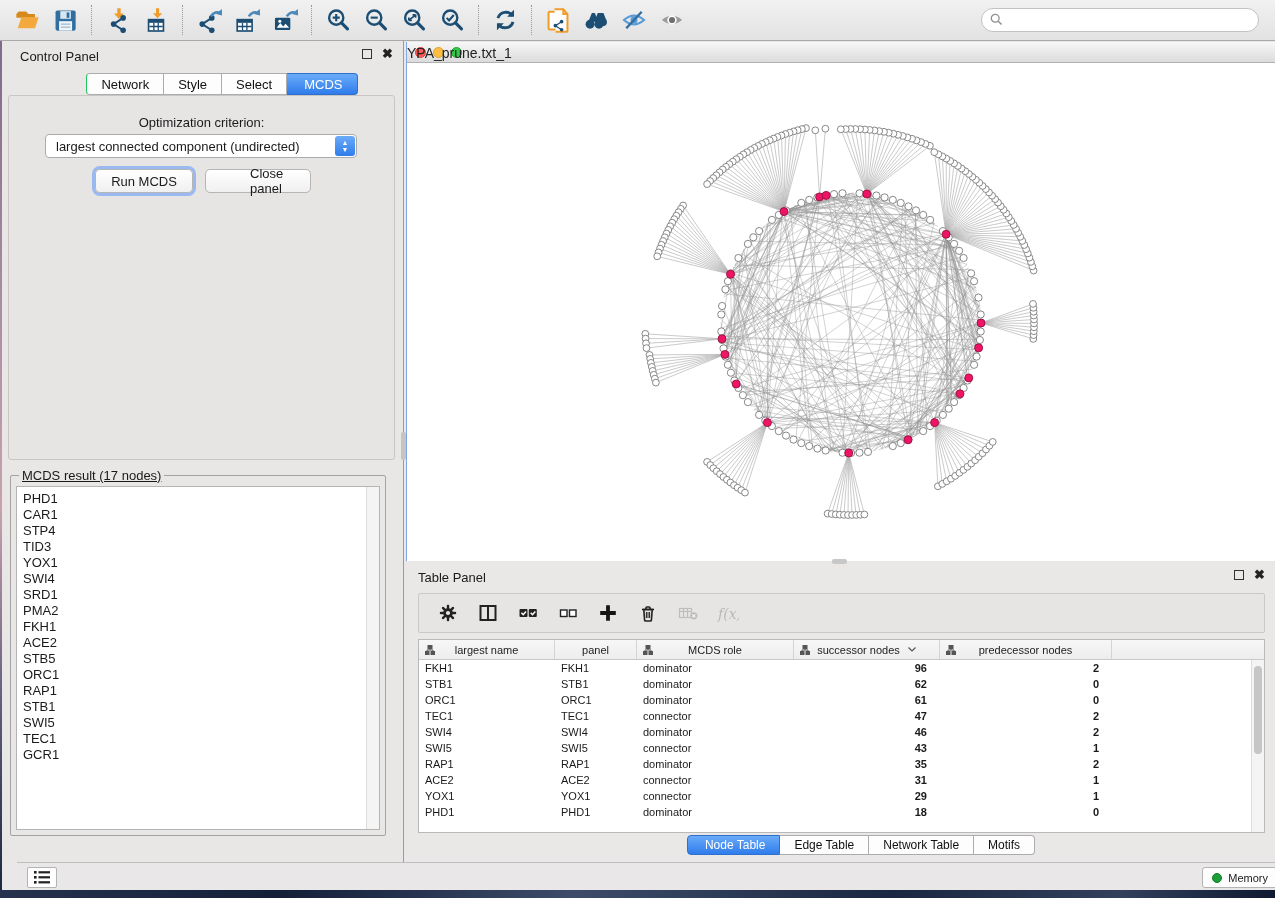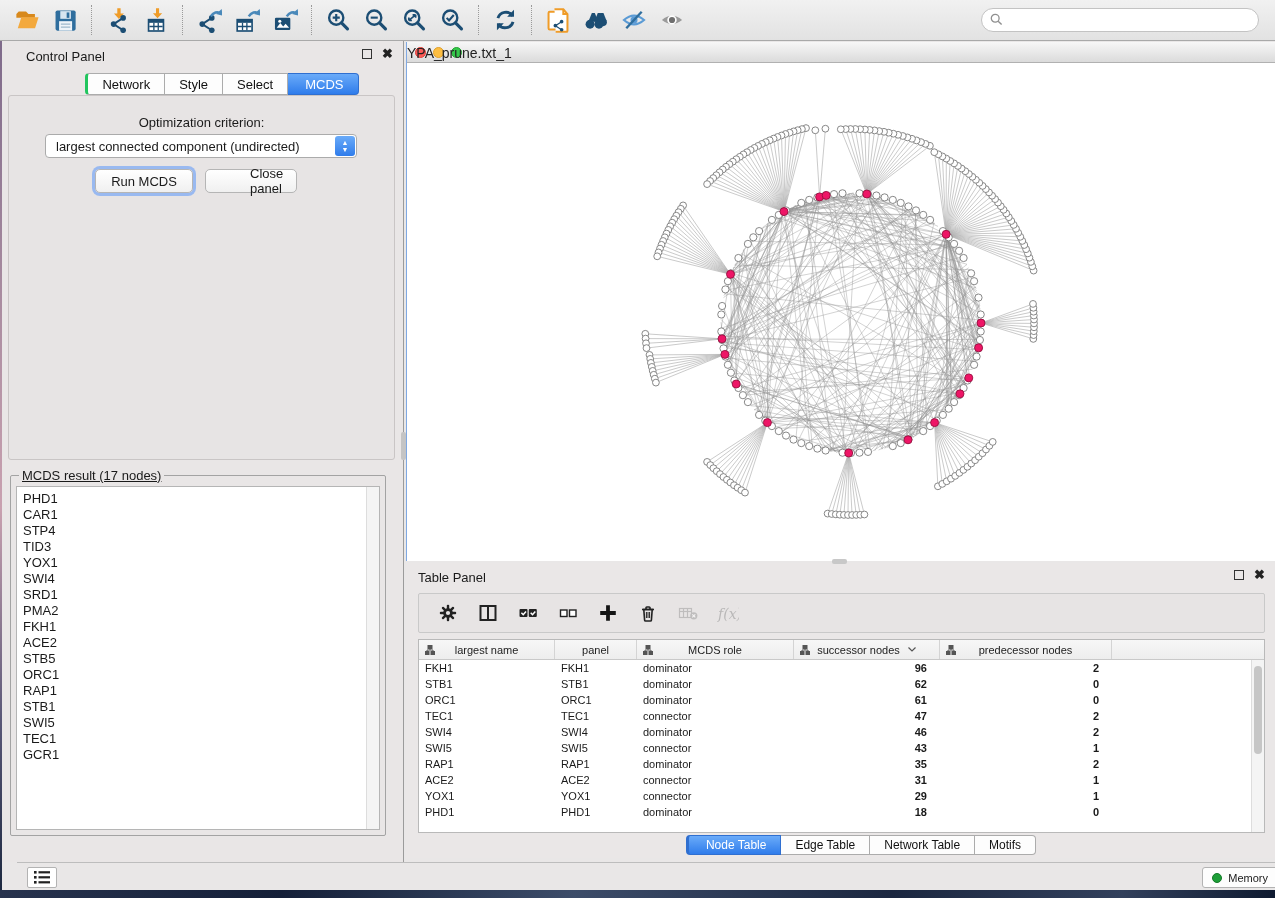--- a/index.html
+++ b/index.html
@@ -18,45 +18,45 @@
   .search-wrap { margin-left:auto; margin-right:16px; position:relative; }
   .search-wrap input { width:278px; height:24px; border:1px solid #c3c3c3; border-radius:12px;
              background:#fff; padding:0 10px 0 26px; font-size:12px; outline:none;
              font-family:"Liberation Sans", sans-serif; }
   .search-glyph { position:absolute; left:9px; top:5px; width:13px; height:13px; }
 
   
   .cpanel { position:absolute; left:0; top:41px; width:404px; height:821px;
             background:#e9e6e6; border-right:1px solid #9b9b9b; }
   .cp-header { position:absolute; left:0; top:0; width:100%; height:28px; }
-  .cp-title { position:absolute; left:26px; top:8px; font-size:13px; }
+  .cp-title { position:absolute; left:20px; top:8px; font-size:13px; }
   .win-btns { position:absolute; right:10px; top:8px; display:flex; gap:10px; align-items:center; }
   .float-glyph { width:10px; height:10px; border:1.6px solid #333; display:inline-block; }
   .close-glyph { font-size:13px; font-weight:bold; color:#222; line-height:10px; }
   .cp-tabs { position:absolute; left:0; top:32px; width:100%; display:flex; justify-content:center; z-index:3; }
   .tab { height:22px; padding:0 14px; font-size:13px; background:#fdfdfd; border:1px solid #acacac;
          border-left:none; display:flex; align-items:center; color:#111; }
-  .tab:first-child { border-left:3px solid #22c55e; border-radius:4px 0 0 4px;margin-left:41px; }
+  .tab:first-child { border-left:1px solid #22c55e; border-radius:4px 0 0 4px;margin-left:41px; }
   .tab:last-child { border-radius:0 4px 4px 0; }
   .tab.active { background:linear-gradient(#6aabf9,#2f7ceb); color:#fff; border-color:#2f6fd0;padding-left:17px; }
   .cp-content { position:absolute; left:8px; right:8px; top:54px; height:365px;
                 background:#e7e4e4; border:1px solid #c9c5c5; border-radius:3px; }
   .opt-label { position:absolute; left:0; top:19px; width:100%; text-align:center; font-size:13px; }
   .selectbox { position:absolute; left:36px; top:38px; width:312px; height:24px; background:#fff;
                border:1px solid #ababab; border-radius:4px; font-size:13px; display:flex; align-items:center;
                padding-left:10px; }
   .sel-stepper { position:absolute; right:1px; top:1px; width:20px; height:20px; border-radius:3px;
                background:linear-gradient(#6aabf9,#2f7ceb); display:flex; flex-direction:column;
                align-items:center; justify-content:center; gap:1px; }
   .sel-stepper span { color:#fff; font-size:7px; line-height:6px; }
   .btn { position:absolute; height:24px; background:linear-gradient(#ffffff,#f0f0f0);
          border:1px solid #b5b5b5; border-radius:5px; font-size:13px; display:flex;
          align-items:center; justify-content:center; }
   .btn-run { left:86px; top:73px; width:98px; box-shadow:0 0 0 3px rgba(90,150,250,.55); }
-  .btn-close { left:196px; top:73px; width:92px;padding-left:44px; }
+  .btn-close { left:196px; top:73px; width:106px;padding-left:44px; }
   .mcds-fieldset { position:absolute; left:10px; top:427px; width:376px; height:368px;
                    border:1px solid #a3a3a3; border-radius:2px;text-decoration:underline; }
   .mcds-fieldset legend { font-size:13px; margin-left:8px; padding:0 3px; }
   .mcds-list { position:absolute; left:5px; right:5px; top:3px; bottom:5px; background:#fff;
                border:1px solid #b5b5b5; font-size:13px; line-height:16px; padding:4px 0 0 6px;
                overflow:hidden; }
   .mcds-scroll { position:absolute; right:0; top:0; bottom:0; width:13px; background:#f4f4f4;
                border-left:1px solid #ddd; }
 
   

